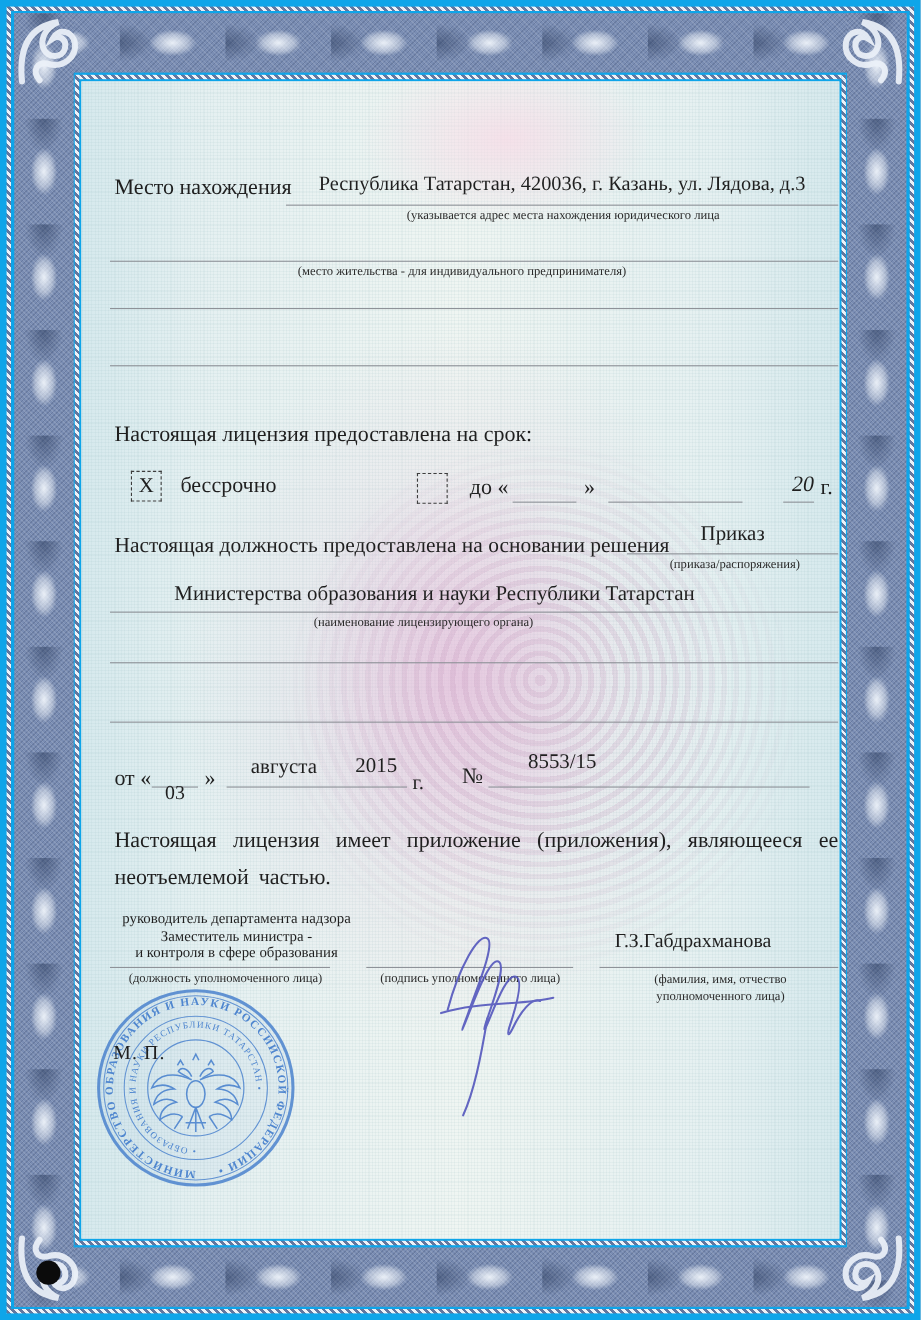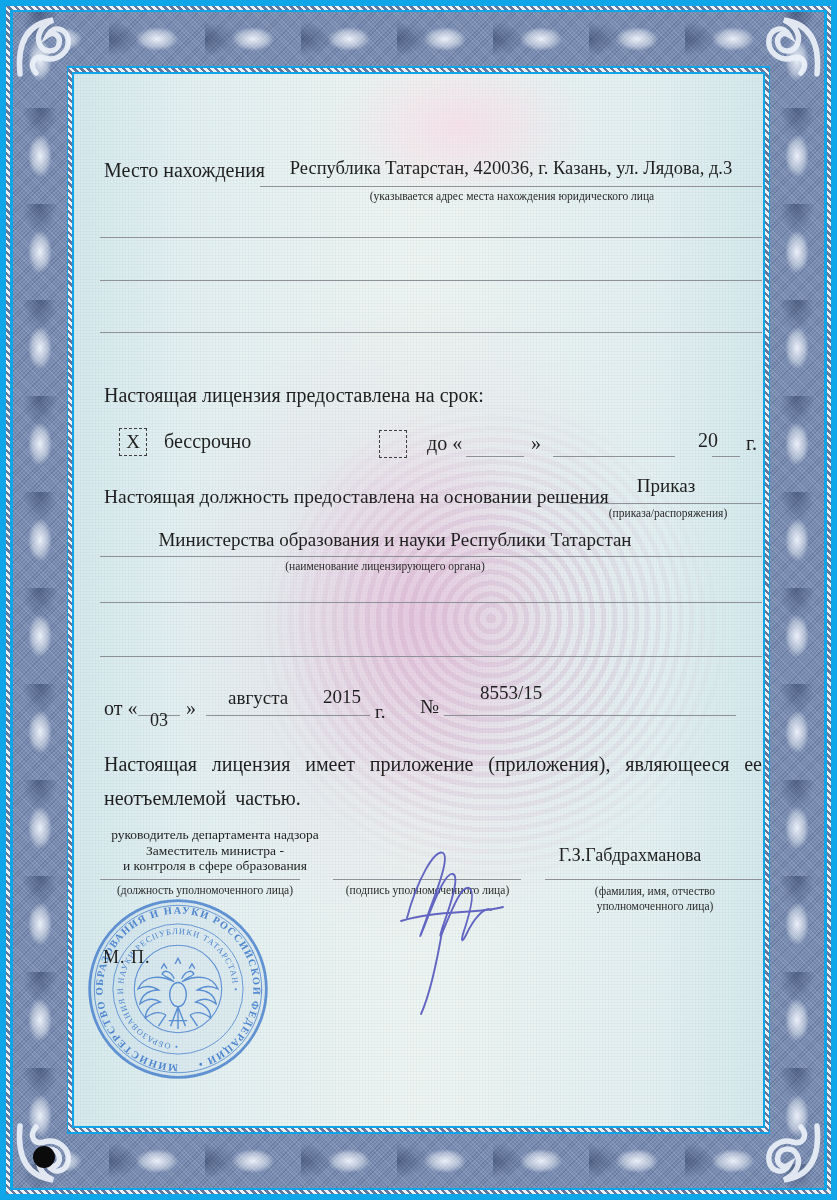--- a/index.html
+++ b/index.html
@@ -91,35 +91,36 @@
   <div class="inner">
       <div class="rosette"></div>
     </div>
 
   <div class="t" style="left:104px;top:159px;font-size:20px;">Место нахождения</div>
   <div class="rule" style="left:260px;top:160px;width:502px;height:26px;"></div>
   <div class="t center" style="left:260px;top:158px;width:502px;font-size:18.5px;">Республика Татарстан, 420036, г. Казань, ул. Лядова, д.3</div>
   <div class="cap" style="left:262px;top:190px;width:500px;">(указывается адрес места нахождения юридического лица</div>
 
   <div class="rule" style="left:100px;top:212px;width:662px;height:25px;"></div>
+  <div class="cap" style="left:100px;top:241px;width:640px;">(место жительства - для индивидуального предпринимателя)</div>
 
   <div class="rule" style="left:100px;top:255px;width:662px;height:25px;"></div>
   <div class="rule" style="left:100px;top:307px;width:662px;height:25px;"></div>
 
   <div class="t" style="left:104px;top:384px;font-size:20px;">Настоящая лицензия предоставлена на срок:</div>
   <div class="chk" style="left:119px;top:428px;">
       <span>X</span>
     </div>
   <div class="t" style="left:164px;top:430px;font-size:20px;">бессрочно</div>
   <div class="chk" style="left:379px;top:430px;"></div>
   <div class="t" style="left:427px;top:432px;font-size:20px;">до «</div>
   <div class="rule" style="left:466px;top:434px;width:58px;height:22px;"></div>
   <div class="t" style="left:531px;top:432px;font-size:20px;">»</div>
   <div class="rule" style="left:553px;top:434px;width:122px;height:22px;"></div>
-  <div class="t" style="left:698px;top:429px;font-size:20px;">20</div>
+  <div class="t" style="left:720px;top:429px;font-size:20px;font-style:italic;">20</div>
   <div class="rule" style="left:712px;top:434px;width:28px;height:22px;"></div>
   <div class="t" style="left:746px;top:432px;font-size:20px;">г.</div>
 
   <div class="t" style="left:104px;top:486px;font-size:19.5px;">Настоящая должность предоставлена на основании решения</div>
   <div class="t center" style="left:570px;top:475px;width:192px;font-size:19px;">Приказ</div>
   <div class="rule" style="left:570px;top:477px;width:192px;height:26px;"></div>
   <div class="cap" style="left:578px;top:507px;width:180px;">(приказа/распоряжения)</div>
 
   <div class="t center" style="left:100px;top:529px;width:590px;font-size:19px;">Министерства образования и науки Республики Татарстан</div>
   <div class="rule" style="left:100px;top:530px;width:662px;height:26px;"></div>

